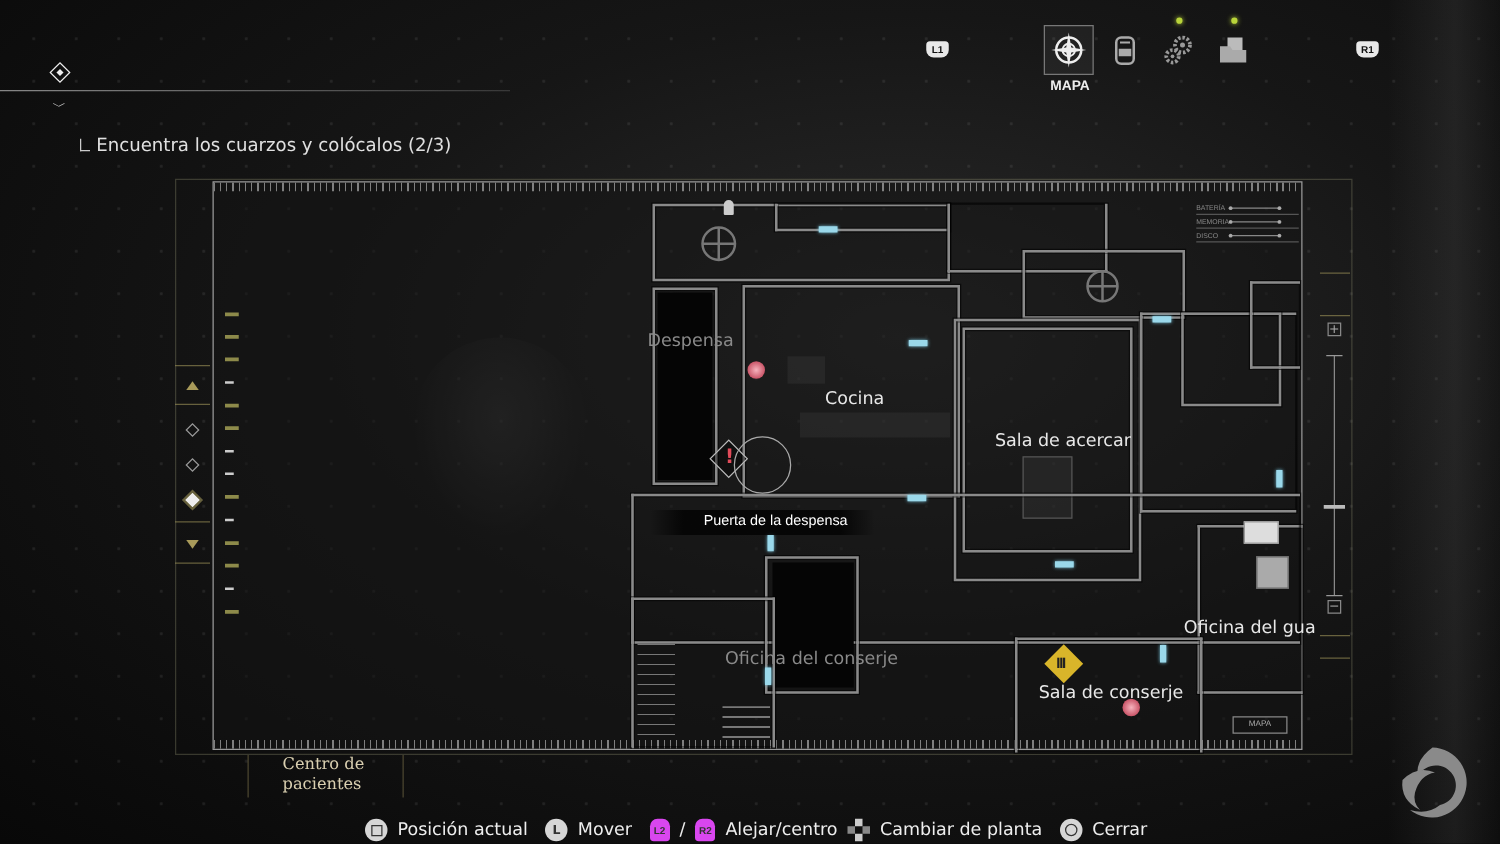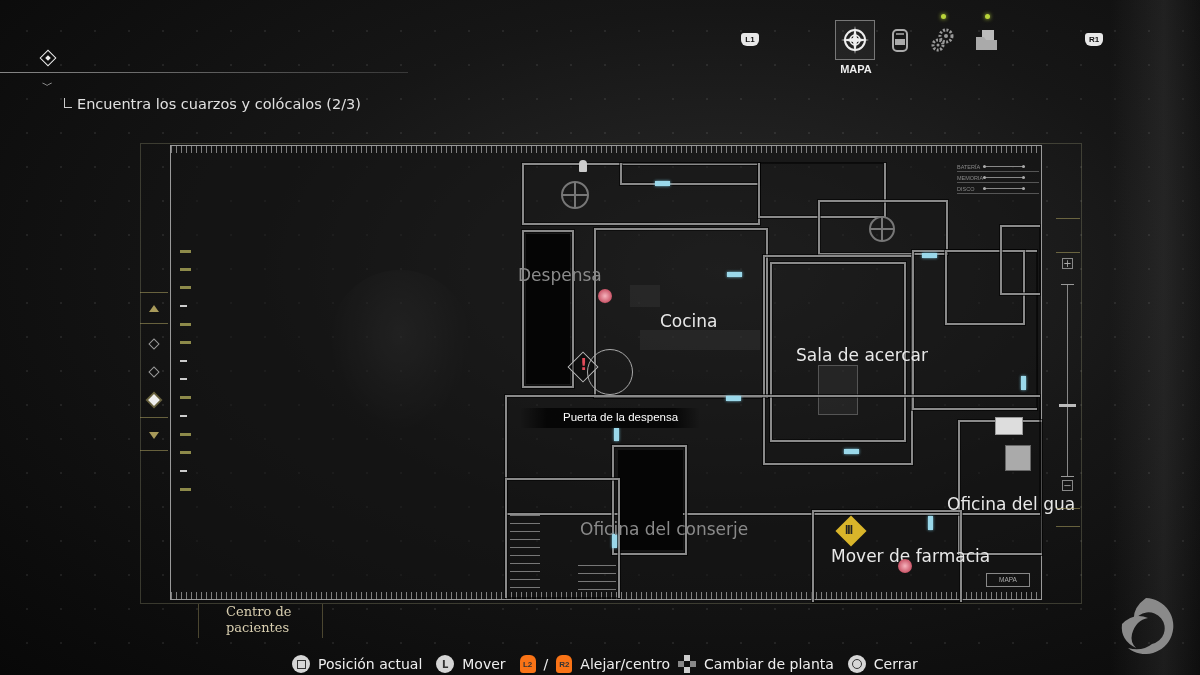--- a/index.html
+++ b/index.html
@@ -33,21 +33,21 @@
     width: 12px; height: 12px; border: 1.5px solid #eee; transform: rotate(45deg);
     margin: 0 9px 0 4px; position: relative;
   }
   .obj-main .diamond::after {
     content: ""; position: absolute; left: 3px; top: 3px; width: 4px; height: 4px; background: #eee;
   }
   .obj-divider { position: absolute; left: -38px; top: 26px; width: 408px; height: 1px;
     background: linear-gradient(90deg, rgba(255,255,255,0.5), rgba(255,255,255,0.15)); }
   .obj-sub { display: flex; align-items: center; font-size: 14.5px; margin-top: 8px; color: #e0e0e0; }
   .obj-sub .chev { font-size: 11px; margin: 0 8px 0 4px; color: #ccc; }
-  .obj-subsub { display: flex; align-items: center; font-size: 14.5px; margin-top: 3px; margin-left: 26px; color: #e0e0e0; }
+  .obj-subsub { display: flex; align-items: center; font-size: 14.5px; margin-top: 16px; margin-left: 26px; color: #e0e0e0; }
   .obj-subsub .corner { width: 8px; height: 10px; border-left: 1.5px solid #ccc; border-bottom: 1.5px solid #ccc; margin-right: 5px; margin-top: -3px; }
 
   
   .topnav { position: absolute; top: 20px; left: 0; width: 1200px; height: 60px; }
   .shoulder {
     position: absolute; top: 13px; width: 18px; height: 13px; border-radius: 3px 3px 6px 6px;
     background: #e8e8e8; color: #111; font-size: 8px; font-weight: bold; font-family: "Liberation Sans", sans-serif;
     display: flex; align-items: center; justify-content: center;
   }
   .tab { position: absolute; top: 0; width: 40px; height: 40px; display: flex; align-items: center; justify-content: center; }
@@ -87,21 +87,21 @@
   .zbox { position: absolute; left: 6px; width: 11px; height: 11px; border: 1px solid #888; color: #aaa; font-size: 10px; line-height: 9px; text-align: center; }
   .ztrack { position: absolute; left: 11px; top: 66px; width: 1px; height: 192px; background: #888; }
   .zcap { position: absolute; left: 5px; width: 13px; height: 1px; background: #999; }
   .zthumb { position: absolute; left: 3px; width: 17px; height: 3px; background: #bbb; }
 
   
   .wall { position: absolute; border: 2px solid #8a8a8a; box-shadow: 0 0 0 1px rgba(0,0,0,0.6), inset 0 0 0 1px rgba(0,0,0,0.5); }
   .room-dark { position: absolute; background: #050505; }
   .room-gray { position: absolute; background: rgba(60,60,60,0.35); }
   .door { position: absolute; background: #9ad8ea; box-shadow: 0 0 3px #7cc8e0; }
-  .room-label { position: absolute; font-size: 17px; color: #e8e8e8; white-space: nowrap; font-family: "DejaVu Sans", sans-serif; }
+  .room-label { position: absolute; font-size: 14px; color: #e8e8e8; white-space: nowrap; font-family: "DejaVu Sans", sans-serif; }
   .room-label.dim { color: #8a8a8a; }
   .stairs { position: absolute; background-image: repeating-linear-gradient(180deg, #777 0 1px, transparent 1px 8px); }
 
   .player { position: absolute; left: 587px; top: 349px; width: 46px; height: 46px; border-radius: 50%; border: 1.5px solid #aaa; }
   .player-arrow { position: absolute; left: 12px; top: 13px; width: 0; height: 0; }
   .alert-diamond { position: absolute; left: 572px; top: 356px; width: 22px; height: 22px; border: 1.5px solid #bbb; transform: rotate(45deg); background: rgba(0,0,0,0.4); }
   .alert-mark { position: absolute; left: 580px; top: 355px; color: #e14b5a; font-weight: bold; font-size: 16px; }
   .label-bar {
     position: absolute; left: 520px; top: 408px; width: 180px; height: 20px;
     background: linear-gradient(90deg, rgba(0,0,0,0) 0%, rgba(0,0,0,0.75) 15%, rgba(0,0,0,0.75) 85%, rgba(0,0,0,0) 100%);
@@ -124,21 +124,21 @@
   .area-name { position: absolute; left: 226px; top: 604px; font-family: "DejaVu Serif", serif; font-size: 13px; color: #d9cfb0; line-height: 16px; }
 
   
   .hints { position: absolute; left: 292px; top: 655px; display: flex; align-items: flex-end; font-size: 14px; color: #eee; font-family: "DejaVu Sans", sans-serif; }
   .hint { display: flex; align-items: center; margin-right: 14px; }
   .hint span { margin-left: 8px; }
   .pbtn { width: 18px; height: 18px; border-radius: 50%; background: #d6d6d6; display: flex; align-items: center; justify-content: center; }
   .pbtn.sq::after { content: ""; width: 7px; height: 7px; border: 1.5px solid #333; }
   .pbtn.ci::after { content: ""; width: 8px; height: 8px; border: 1.5px solid #333; border-radius: 50%; }
   .pbtn.L { color: #333; font-size: 10px; font-weight: bold; }
-  .trig { width: 16px; height: 18px; border-radius: 6px 6px 3px 3px; background: #f97316; color: #333; font-size: 8px; font-weight: bold; display: flex; align-items: center; justify-content: center; font-family: "Liberation Sans", sans-serif; }
+  .trig { width: 16px; height: 18px; border-radius: 6px 6px 3px 3px; background: #d946ef; color: #333; font-size: 8px; font-weight: bold; display: flex; align-items: center; justify-content: center; font-family: "Liberation Sans", sans-serif; }
   .dpad { width: 18px; height: 18px; position: relative; }
   .dpad i { position: absolute; background: #ccc; }
   .logo { position: absolute; left: 1114px; top: 594px; width: 64px; height: 64px; }
 </style>
 </head>
 <body>
 
 <div class="bg"></div>
 <div class="bg-dots"></div>
 <div class="bg-figure"></div>
@@ -260,21 +260,21 @@
   <div style="position:absolute;left:1005px;top:445px;width:26px;height:26px;background:#aaa;border:1px solid #666;"></div>
 
   <div style="position:absolute;left:579px;top:160px;width:8px;height:12px;border-radius:4px 4px 1px 1px;background:#ccc;"></div>
 </div>
 
 <div class="room-label dim" style="left:518px;top:265px;">Despensa</div>
 <div class="room-label" style="left:660px;top:311px;">Cocina</div>
 <div class="room-label" style="left:796px;top:345px;">Sala de acercar</div>
 <div class="room-label dim" style="left:580px;top:519px;">Oficina del conserje</div>
 <div class="room-label" style="left:947px;top:494px;">Oficina del gua</div>
-<div class="room-label" style="left:831px;top:546px;">Mover de farmacia</div>
+<div class="room-label" style="left:831px;top:546px;">Sala de conserje</div>
 
 <div class="item-red" style="left:598px;top:289px;"></div>
 <div class="item-red" style="left:898px;top:559px;"></div>
 <div class="hazard"></div>
 <div class="hazard-bars">III</div>
 
 <div class="alert-diamond"></div>
 <div class="alert-mark">!</div>
 <div class="player">
   <svg class="player-arrow" width="22" height="18" viewBox="0 0 22 18">

